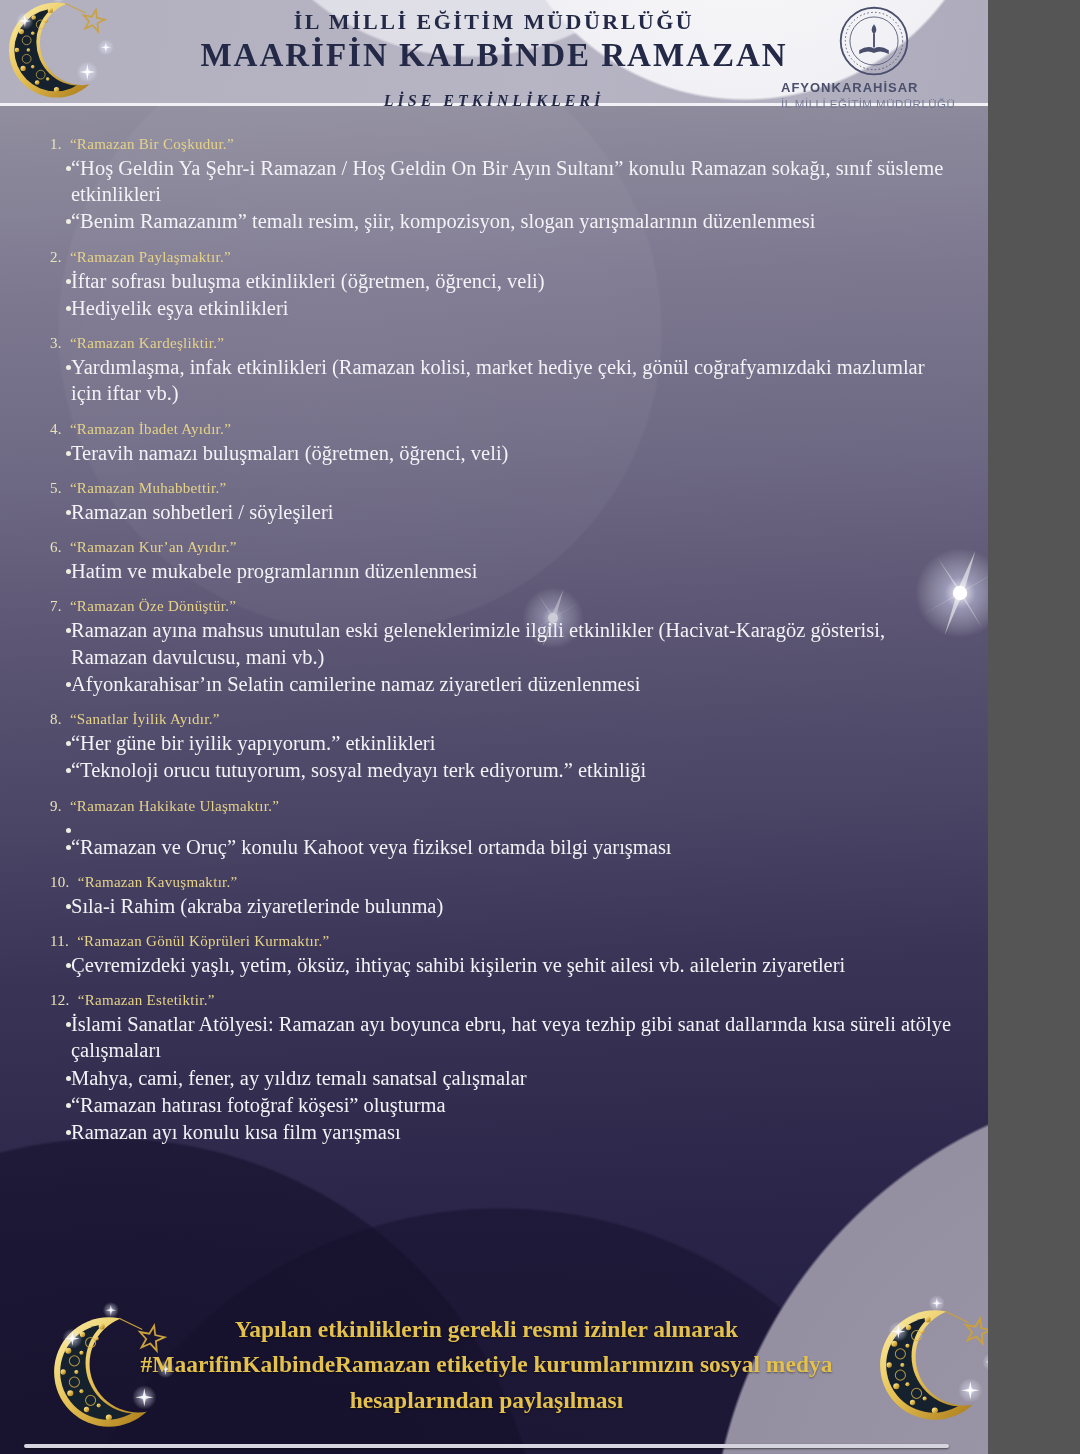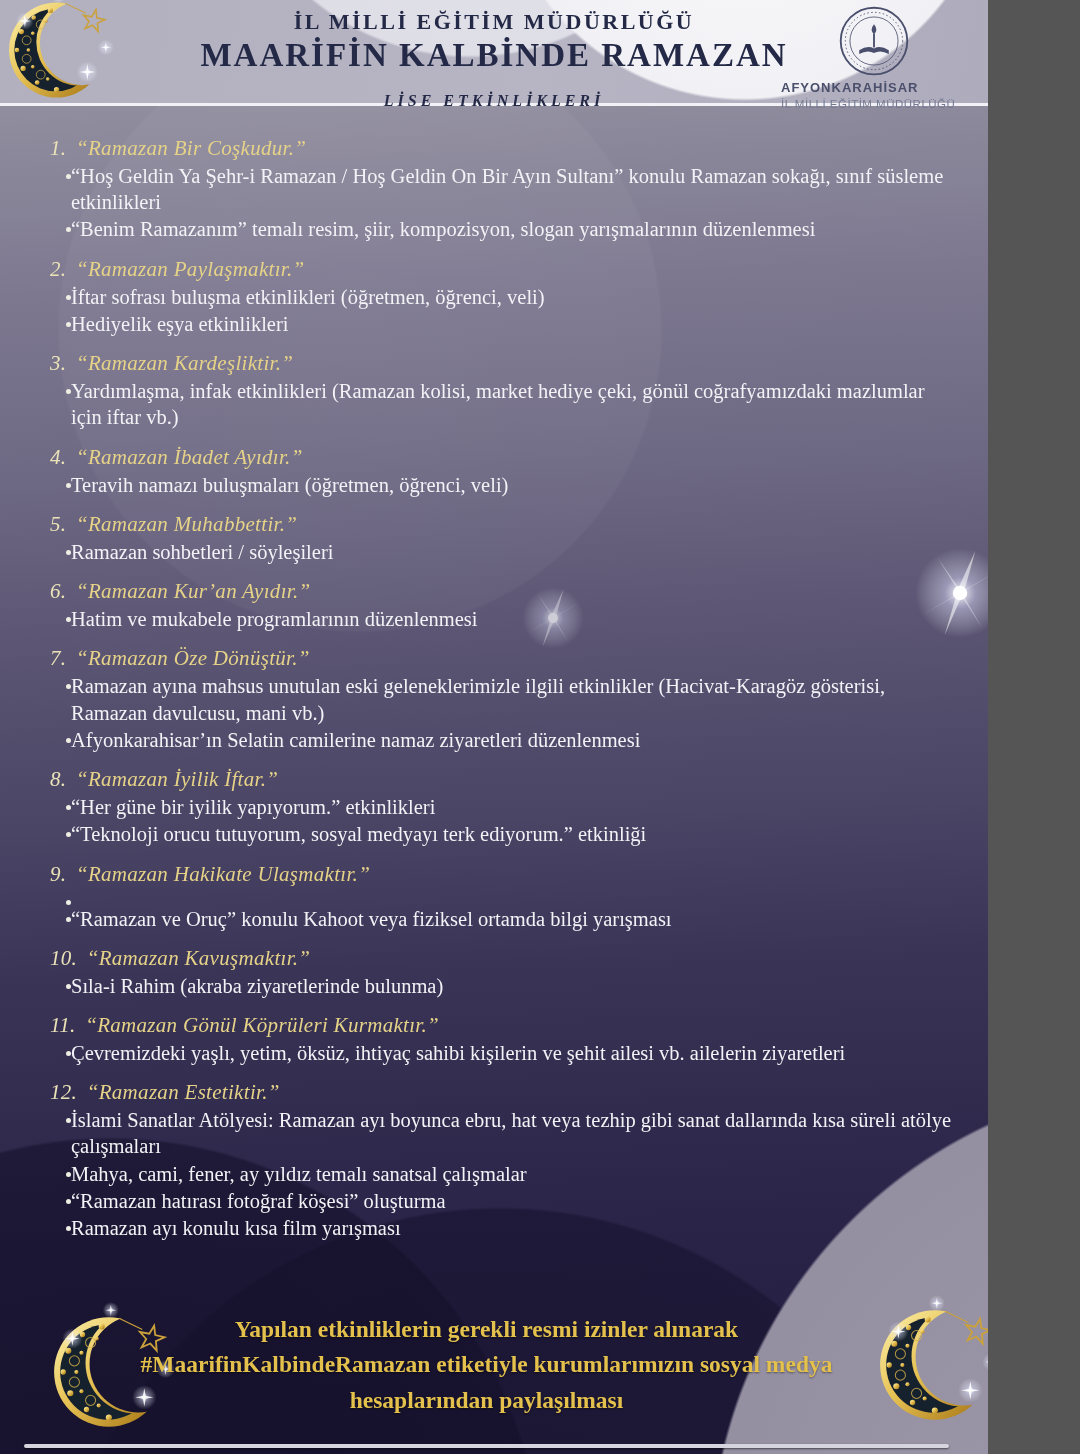--- a/index.html
+++ b/index.html
@@ -34,21 +34,21 @@
   .t2{font-size:33px;font-weight:bold;letter-spacing:2px;margin-top:2px;}
   .t3{font-size:16px;font-weight:bold;letter-spacing:4px;margin-top:18px;font-style:italic;}
   .logo{position:absolute;right:22px;top:4px;width:185px;color:#3d425f;}
   .logo-seal{display:block;margin:0 auto;}
   .logo-org{font-family:"Liberation Sans","DejaVu Sans",sans-serif;font-size:13px;font-weight:bold;letter-spacing:1px;color:#4a4f6b;margin-top:2px;}
   .logo-sub{font-family:"Liberation Sans","DejaVu Sans",sans-serif;font-size:11.5px;letter-spacing:.5px;color:#757a93;margin-top:3px;}
   .crescent-top{position:absolute;left:2px;top:-16px;z-index:4;}
   
   .content{position:relative;z-index:2;padding:30px 32px 0 50px;}
   .sec{margin-bottom:14px;}
-  .sec-h{margin:0 0 2px 0;font-size:21px;font-weight:400;color:#e6d388;letter-spacing:.3px;font-style:italic;}
+  .sec-h{margin:0 0 2px 0;font-size:15px;font-weight:400;color:#e6d388;letter-spacing:.3px;}
   .sec-h .num{color:#eae3b8;margin-right:4px;}
   .items{list-style:none;margin:0;padding:0 0 0 16px;}
   .items li{display:flex;color:#f3f2f6;font-size:20.5px;line-height:1.28;margin-bottom:1px;max-width:985px;}
   .dot{flex:none;width:5px;height:5px;border-radius:50%;background:#efeee4;margin-top:11px;}
   
   .sparkle{position:absolute;z-index:2;pointer-events:none;}
   
   .footer{position:absolute;left:0;right:15px;bottom:0;height:160px;z-index:3;}
   .footer-text{
     position:absolute;left:50%;transform:translateX(-50%);top:18px;width:720px;
@@ -235,21 +235,21 @@
             <span>Ramazan ayına mahsus unutulan eski geleneklerimizle ilgili etkinlikler (Hacivat-Karagöz gösterisi, Ramazan davulcusu, mani vb.)</span>
           </li>
           <li>
             <span class="dot"></span>
             <span>Afyonkarahisar’ın Selatin camilerine namaz ziyaretleri düzenlenmesi</span>
           </li>
         </ul>
   </section>
 
   <section class="sec">
-    <h2 class="sec-h"><span class="num">8. </span><span>“Ramazan İyilik İftar.”</span></h2>
+    <h2 class="sec-h"><span class="num">8. </span><span>“Sanatlar İyilik Ayıdır.”</span></h2>
     <ul class="items">
           <li>
             <span class="dot"></span>
             <span>“Her güne bir iyilik yapıyorum.” etkinlikleri</span>
           </li>
           <li>
             <span class="dot"></span>
             <span>“Teknoloji orucu tutuyorum, sosyal medyayı terk ediyorum.” etkinliği</span>
           </li>
         </ul>

